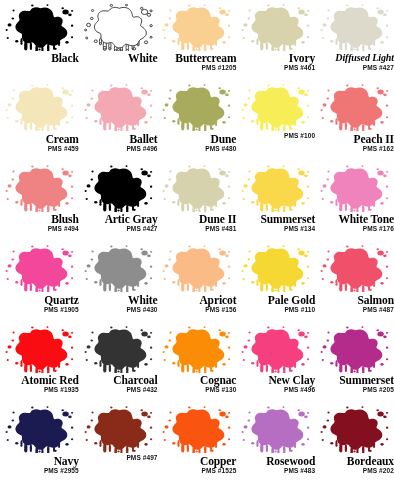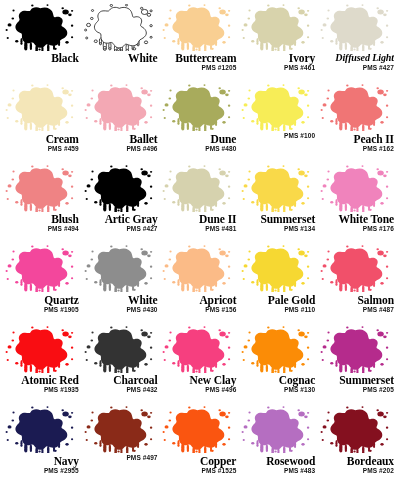--- a/index.html
+++ b/index.html
@@ -1073,20 +1073,65 @@
               <ellipse cx="8" cy="94" rx="3" ry="2.6"></ellipse>
             </g>
           </svg>
         </div>
         <div class="swatch-name">Charcoal</div>
         <div class="swatch-pms">PMS #432</div>
       </div>
       <div class="swatch-cell">
         <div class="splat-wrap">
           <svg viewBox="0 0 200 130" preserveAspectRatio="xMidYMid meet" xmlns="http://www.w3.org/2000/svg">
+            <g fill="#fb8c06" stroke="none" stroke-width="0">
+              <ellipse cx="58" cy="114" rx="4.5" ry="12.4"></ellipse>
+              <circle cx="58" cy="124" r="4.2749999999999995"></circle>
+              <ellipse cx="72" cy="116" rx="3.2" ry="9.92"></ellipse>
+              <circle cx="72" cy="124" r="3.04"></circle>
+              <ellipse cx="88" cy="123" rx="3.6" ry="8.68"></ellipse>
+              <circle cx="88" cy="130" r="3.42"></circle>
+              <ellipse cx="104" cy="124" rx="3" ry="7.4399999999999995"></ellipse>
+              <circle cx="104" cy="130" r="2.8499999999999996"></circle>
+              <ellipse cx="120" cy="120.5" rx="3.4" ry="10.54"></ellipse>
+              <circle cx="120" cy="129" r="3.23"></circle>
+              <ellipse cx="136" cy="118" rx="2.8" ry="7.4399999999999995"></ellipse>
+              <circle cx="136" cy="124" r="2.6599999999999997"></circle>
+              <ellipse cx="46" cy="103" rx="3" ry="8.68"></ellipse>
+              <circle cx="46" cy="110" r="2.8499999999999996"></circle>
+              <ellipse cx="150" cy="106.5" rx="3" ry="8.06"></ellipse>
+              <circle cx="150" cy="113" r="2.8499999999999996"></circle>
+              <path d="M98,12 C112,6 126,11 131,21 C136,31 133,39 141,36 C150,33 160,38 160,47 C160,55 153,59 160,63 C170,68 176,78 171,87 C166,96 154,97 152,103 C150,111 141,118 130,115 C121,113 116,108 112,114 C107,122 94,124 87,117 C81,111 80,104 72,107 C62,111 50,106 48,96 C46,88 50,82 43,80 C32,77 26,66 31,57 C35,49 43,47 40,40 C36,31 42,20 53,19 C62,18 68,22 71,17 C76,9 88,7 98,12 Z"></path>
+              <ellipse cx="168" cy="22" rx="9" ry="7"></ellipse>
+              <ellipse cx="180" cy="30" rx="5" ry="4"></ellipse>
+              <ellipse cx="186" cy="19" rx="3.2" ry="2.6"></ellipse>
+              <ellipse cx="13" cy="58" rx="5.5" ry="4.5"></ellipse>
+              <ellipse cx="5" cy="72" rx="3" ry="2.6"></ellipse>
+              <ellipse cx="22" cy="40" rx="3.6" ry="3"></ellipse>
+              <ellipse cx="33" cy="103" rx="4.4" ry="3.6"></ellipse>
+              <ellipse cx="58" cy="121" rx="4" ry="3.4"></ellipse>
+              <ellipse cx="96" cy="126" rx="3.2" ry="2.8"></ellipse>
+              <ellipse cx="140" cy="124" rx="3.6" ry="3"></ellipse>
+              <ellipse cx="172" cy="106" rx="4.6" ry="3.8"></ellipse>
+              <ellipse cx="186" cy="92" rx="3" ry="2.6"></ellipse>
+              <ellipse cx="160" cy="12" rx="3.4" ry="2.8"></ellipse>
+              <ellipse cx="76" cy="4" rx="3.4" ry="2.8"></ellipse>
+              <ellipse cx="118" cy="3" rx="2.8" ry="2.4"></ellipse>
+              <ellipse cx="24" cy="18" rx="3" ry="2.6"></ellipse>
+              <ellipse cx="186" cy="60" rx="3.4" ry="3"></ellipse>
+              <ellipse cx="8" cy="94" rx="3" ry="2.6"></ellipse>
+            </g>
+          </svg>
+        </div>
+        <div class="swatch-name">Cognac</div>
+        <div class="swatch-pms">PMS #130</div>
+      </div>
+      <div class="swatch-cell">
+        <div class="splat-wrap">
+          <svg viewBox="0 0 200 130" preserveAspectRatio="xMidYMid meet" xmlns="http://www.w3.org/2000/svg">
             <g fill="#f63f7f" stroke="none" stroke-width="0">
               <ellipse cx="58" cy="114" rx="4.5" ry="12.4"></ellipse>
               <circle cx="58" cy="124" r="4.2749999999999995"></circle>
               <ellipse cx="72" cy="116" rx="3.2" ry="9.92"></ellipse>
               <circle cx="72" cy="124" r="3.04"></circle>
               <ellipse cx="88" cy="123" rx="3.6" ry="8.68"></ellipse>
               <circle cx="88" cy="130" r="3.42"></circle>
               <ellipse cx="104" cy="124" rx="3" ry="7.4399999999999995"></ellipse>
               <circle cx="104" cy="130" r="2.8499999999999996"></circle>
               <ellipse cx="120" cy="120.5" rx="3.4" ry="10.54"></ellipse>
@@ -1114,65 +1159,20 @@
               <ellipse cx="76" cy="4" rx="3.4" ry="2.8"></ellipse>
               <ellipse cx="118" cy="3" rx="2.8" ry="2.4"></ellipse>
               <ellipse cx="24" cy="18" rx="3" ry="2.6"></ellipse>
               <ellipse cx="186" cy="60" rx="3.4" ry="3"></ellipse>
               <ellipse cx="8" cy="94" rx="3" ry="2.6"></ellipse>
             </g>
           </svg>
         </div>
         <div class="swatch-name">New Clay</div>
         <div class="swatch-pms">PMS #496</div>
-      </div>
-      <div class="swatch-cell">
-        <div class="splat-wrap">
-          <svg viewBox="0 0 200 130" preserveAspectRatio="xMidYMid meet" xmlns="http://www.w3.org/2000/svg">
-            <g fill="#fb8c06" stroke="none" stroke-width="0">
-              <ellipse cx="58" cy="114" rx="4.5" ry="12.4"></ellipse>
-              <circle cx="58" cy="124" r="4.2749999999999995"></circle>
-              <ellipse cx="72" cy="116" rx="3.2" ry="9.92"></ellipse>
-              <circle cx="72" cy="124" r="3.04"></circle>
-              <ellipse cx="88" cy="123" rx="3.6" ry="8.68"></ellipse>
-              <circle cx="88" cy="130" r="3.42"></circle>
-              <ellipse cx="104" cy="124" rx="3" ry="7.4399999999999995"></ellipse>
-              <circle cx="104" cy="130" r="2.8499999999999996"></circle>
-              <ellipse cx="120" cy="120.5" rx="3.4" ry="10.54"></ellipse>
-              <circle cx="120" cy="129" r="3.23"></circle>
-              <ellipse cx="136" cy="118" rx="2.8" ry="7.4399999999999995"></ellipse>
-              <circle cx="136" cy="124" r="2.6599999999999997"></circle>
-              <ellipse cx="46" cy="103" rx="3" ry="8.68"></ellipse>
-              <circle cx="46" cy="110" r="2.8499999999999996"></circle>
-              <ellipse cx="150" cy="106.5" rx="3" ry="8.06"></ellipse>
-              <circle cx="150" cy="113" r="2.8499999999999996"></circle>
-              <path d="M98,12 C112,6 126,11 131,21 C136,31 133,39 141,36 C150,33 160,38 160,47 C160,55 153,59 160,63 C170,68 176,78 171,87 C166,96 154,97 152,103 C150,111 141,118 130,115 C121,113 116,108 112,114 C107,122 94,124 87,117 C81,111 80,104 72,107 C62,111 50,106 48,96 C46,88 50,82 43,80 C32,77 26,66 31,57 C35,49 43,47 40,40 C36,31 42,20 53,19 C62,18 68,22 71,17 C76,9 88,7 98,12 Z"></path>
-              <ellipse cx="168" cy="22" rx="9" ry="7"></ellipse>
-              <ellipse cx="180" cy="30" rx="5" ry="4"></ellipse>
-              <ellipse cx="186" cy="19" rx="3.2" ry="2.6"></ellipse>
-              <ellipse cx="13" cy="58" rx="5.5" ry="4.5"></ellipse>
-              <ellipse cx="5" cy="72" rx="3" ry="2.6"></ellipse>
-              <ellipse cx="22" cy="40" rx="3.6" ry="3"></ellipse>
-              <ellipse cx="33" cy="103" rx="4.4" ry="3.6"></ellipse>
-              <ellipse cx="58" cy="121" rx="4" ry="3.4"></ellipse>
-              <ellipse cx="96" cy="126" rx="3.2" ry="2.8"></ellipse>
-              <ellipse cx="140" cy="124" rx="3.6" ry="3"></ellipse>
-              <ellipse cx="172" cy="106" rx="4.6" ry="3.8"></ellipse>
-              <ellipse cx="186" cy="92" rx="3" ry="2.6"></ellipse>
-              <ellipse cx="160" cy="12" rx="3.4" ry="2.8"></ellipse>
-              <ellipse cx="76" cy="4" rx="3.4" ry="2.8"></ellipse>
-              <ellipse cx="118" cy="3" rx="2.8" ry="2.4"></ellipse>
-              <ellipse cx="24" cy="18" rx="3" ry="2.6"></ellipse>
-              <ellipse cx="186" cy="60" rx="3.4" ry="3"></ellipse>
-              <ellipse cx="8" cy="94" rx="3" ry="2.6"></ellipse>
-            </g>
-          </svg>
-        </div>
-        <div class="swatch-name">Cognac</div>
-        <div class="swatch-pms">PMS #130</div>
       </div>
       <div class="swatch-cell">
         <div class="splat-wrap">
           <svg viewBox="0 0 200 130" preserveAspectRatio="xMidYMid meet" xmlns="http://www.w3.org/2000/svg">
             <g fill="#b52b8c" stroke="none" stroke-width="0">
               <ellipse cx="58" cy="114" rx="4.5" ry="12.4"></ellipse>
               <circle cx="58" cy="124" r="4.2749999999999995"></circle>
               <ellipse cx="72" cy="116" rx="3.2" ry="9.92"></ellipse>
               <circle cx="72" cy="124" r="3.04"></circle>
               <ellipse cx="88" cy="123" rx="3.6" ry="8.68"></ellipse>

